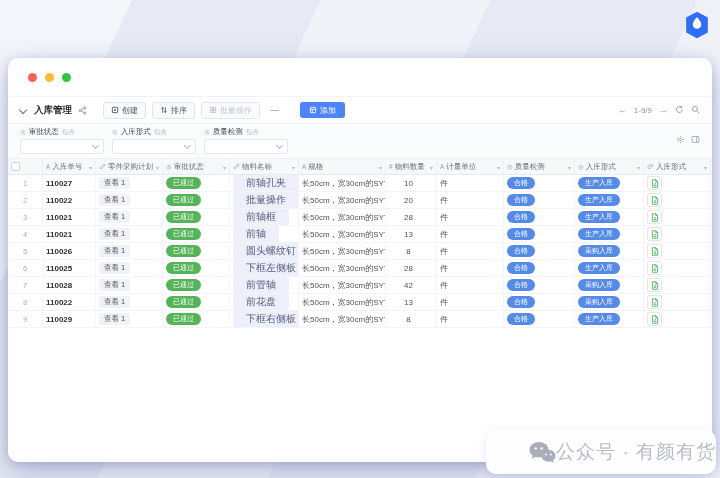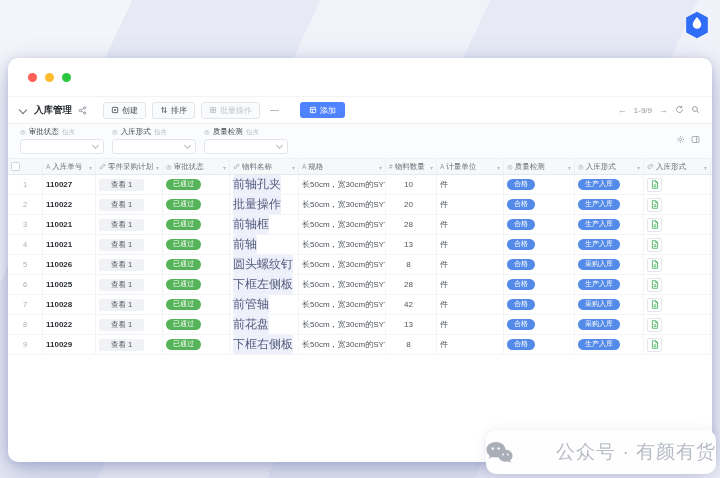--- a/index.html
+++ b/index.html
@@ -53,27 +53,27 @@
   .ci{color:#9aa0a8;font-size:6.5px;margin-right:2px;display:inline-flex;align-items:center;vertical-align:middle;}
   .thl{vertical-align:middle;margin-top:8px;}
   .caret{float:right;color:#b9bdc4;font-size:6px;margin-top:3px;}
   .cb{display:inline-block;width:7px;height:7px;border:1px solid #cfd3d9;border-radius:1.5px;background:#fff;vertical-align:middle;}
   .c-num{text-align:center;color:#a9aeb6;font-size:7.5px;}
   .c-ord{color:#2c3036;font-weight:700;}
   .c-qty{text-align:center;padding-right:8px;}
   .pill{display:inline-block;border-radius:8px;padding:1.5px 7px;font-size:7px;color:#fff;line-height:1.15;}
   .pill-green{background:#55b459;}
   .pill-blue{background:#548be8;}
-  .tag-view{display:inline-block;background:#f1f2f5;border-radius:2px;padding:1px 12px;font-size:7.5px;color:#4e545b;}
-  .tag-mat{display:inline-block;background:#edeffa;border-radius:2px;padding:1px 0;font-size:12px;color:#555d7e;}
+  .tag-view{display:inline-block;background:#f1f2f5;border-radius:2px;padding:1px 5px;font-size:7.5px;color:#4e545b;}
+  .tag-mat{display:inline-block;background:#edeffa;border-radius:2px;padding:1px 13px;font-size:10px;color:#555d7e;}
   .att-btn{display:inline-flex;width:13px;height:12px;border:1px solid #e4e6ea;border-radius:2px;
     align-items:center;justify-content:center;background:#fff;}
   
   .watermark{position:absolute;right:4px;bottom:4px;width:230px;height:44px;background:#fefefe;border-radius:10px;
-    display:flex;align-items:center;justify-content:space-between;gap:0;box-shadow:0 2px 12px rgba(110,120,165,.18);}
+    display:flex;align-items:center;justify-content:flex-end;gap:0;box-shadow:0 2px 12px rgba(110,120,165,.18);}
   .wm-text{font-size:19px;color:#b7bcc6;letter-spacing:1px;}
 </style>
 </head>
 <body>
 
 <div class="page">
 
   <div class="banner">
     <svg width="30" height="30" viewBox="0 0 36 36">
       <path d="M18 2 L31 9 V27 L18 34 L5 27 V9 Z" fill="#2f6df6" rx="3"></path>

